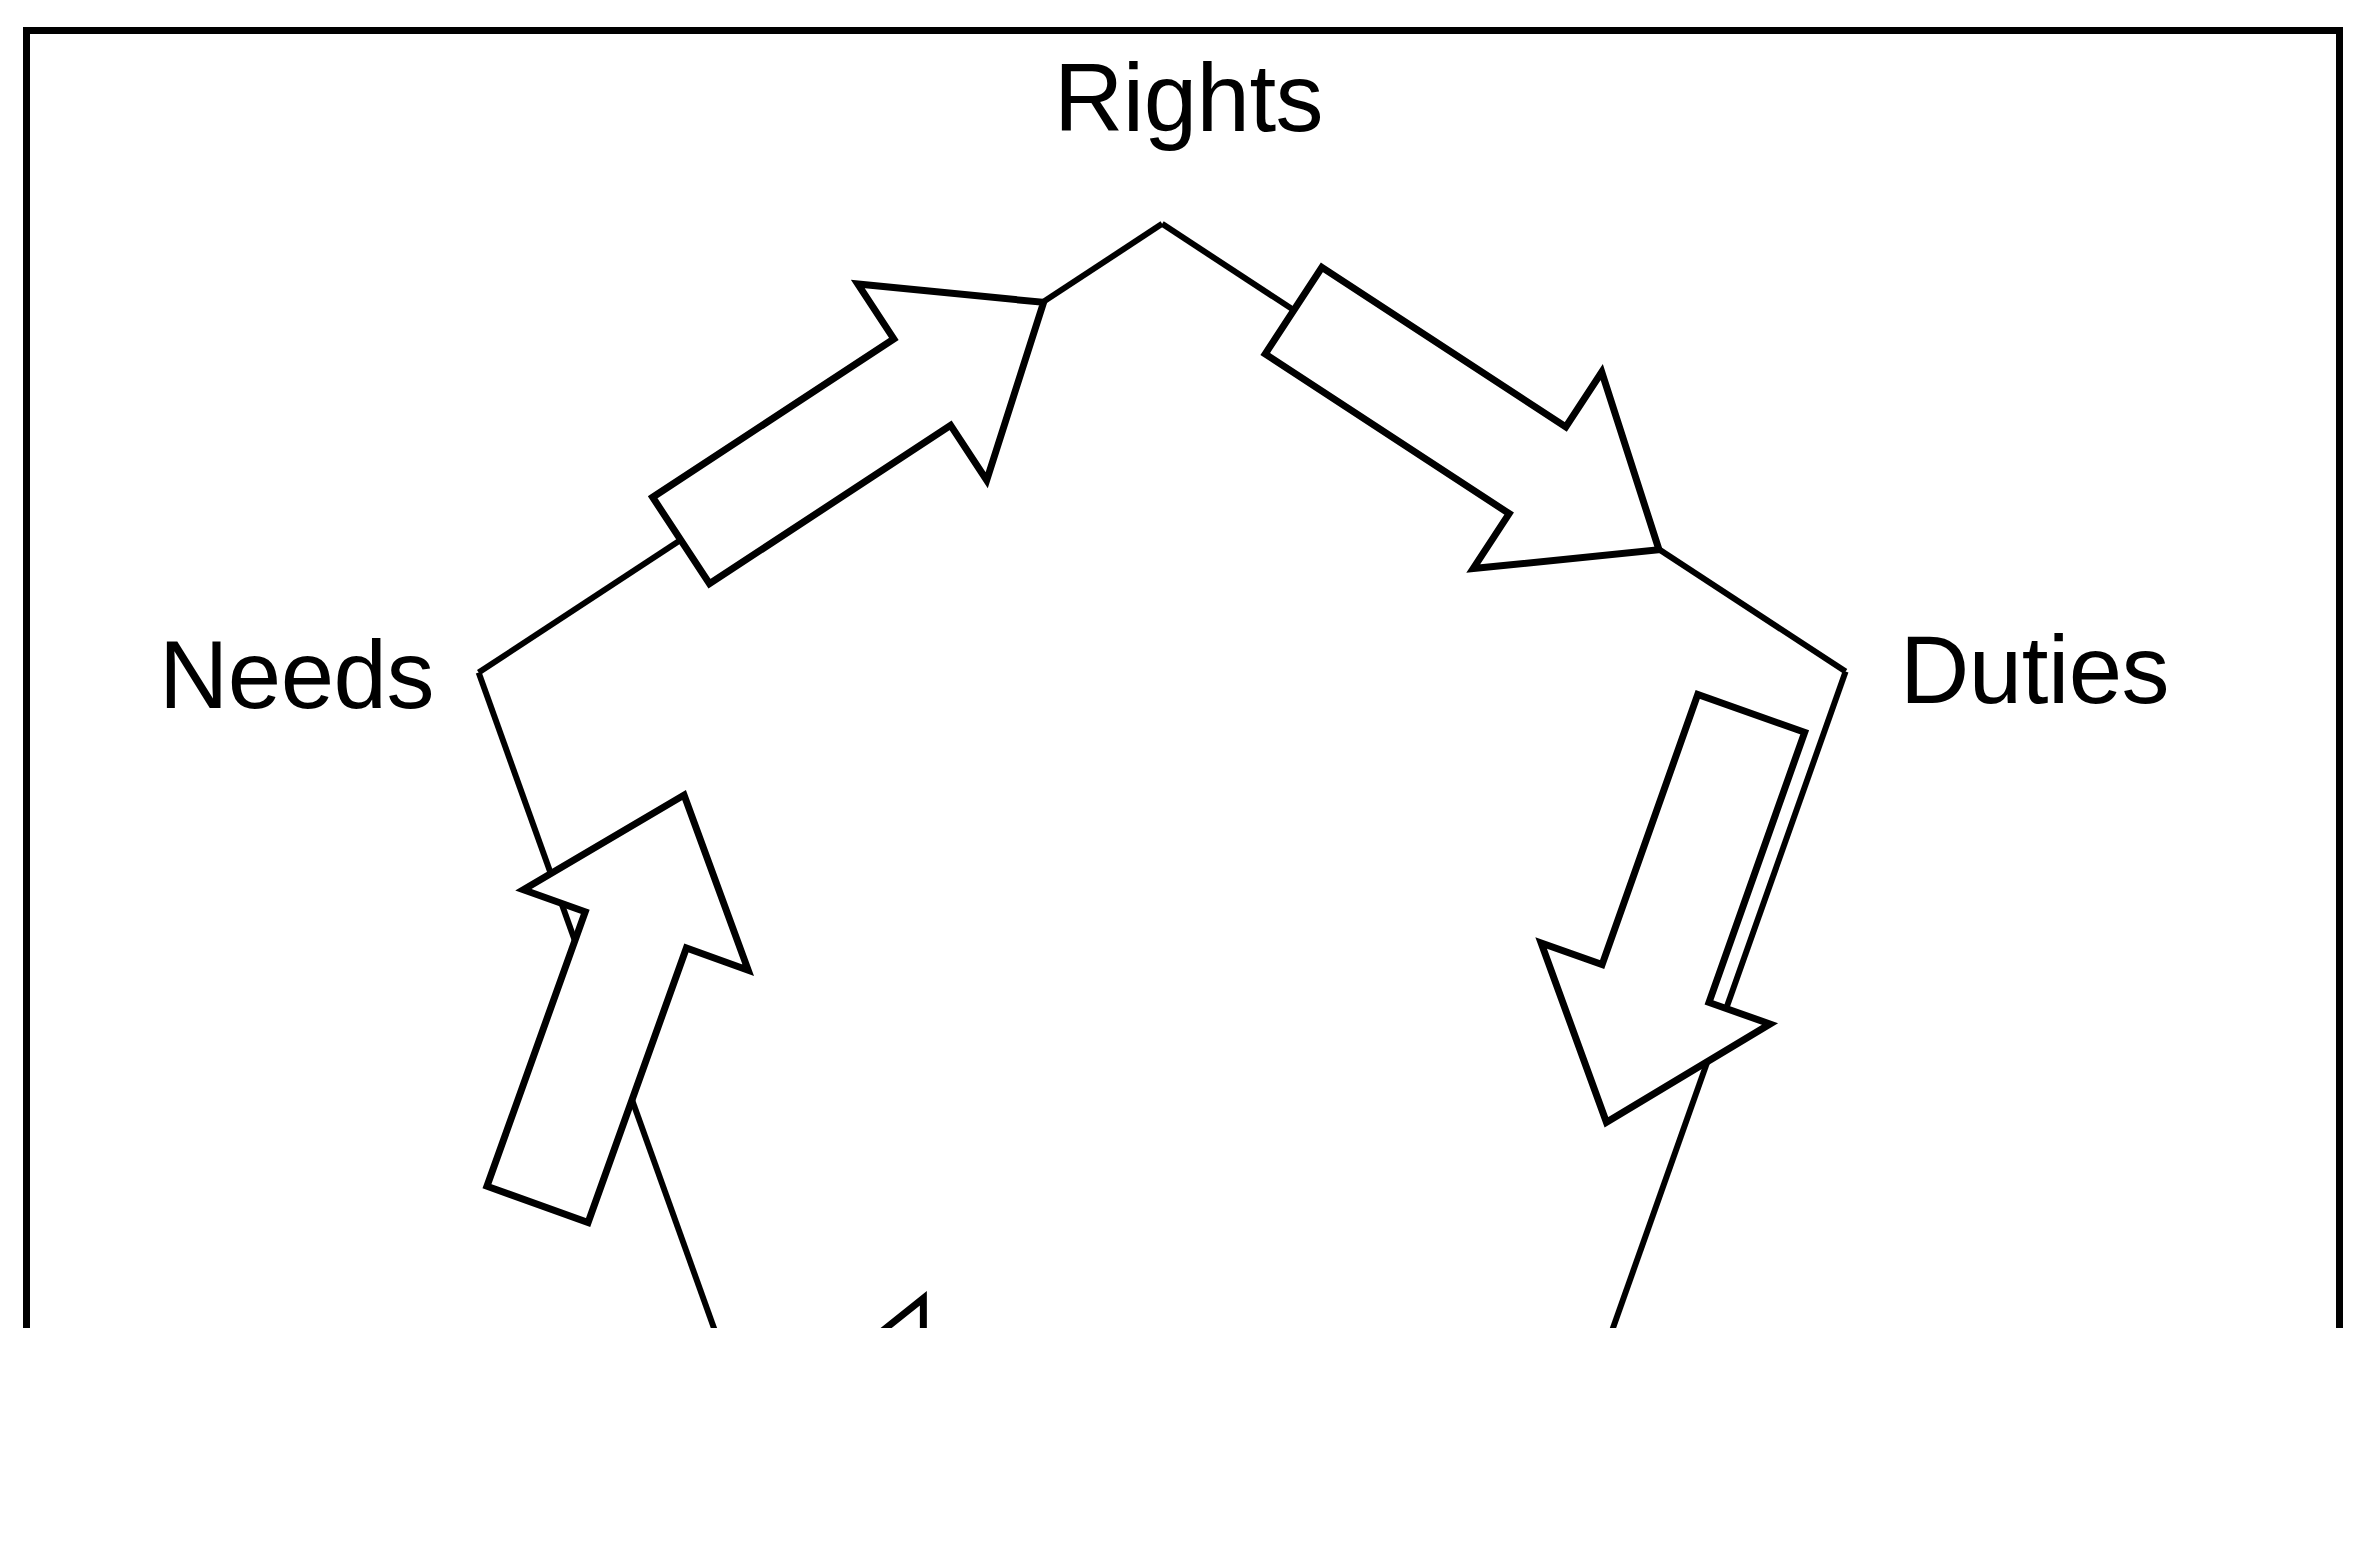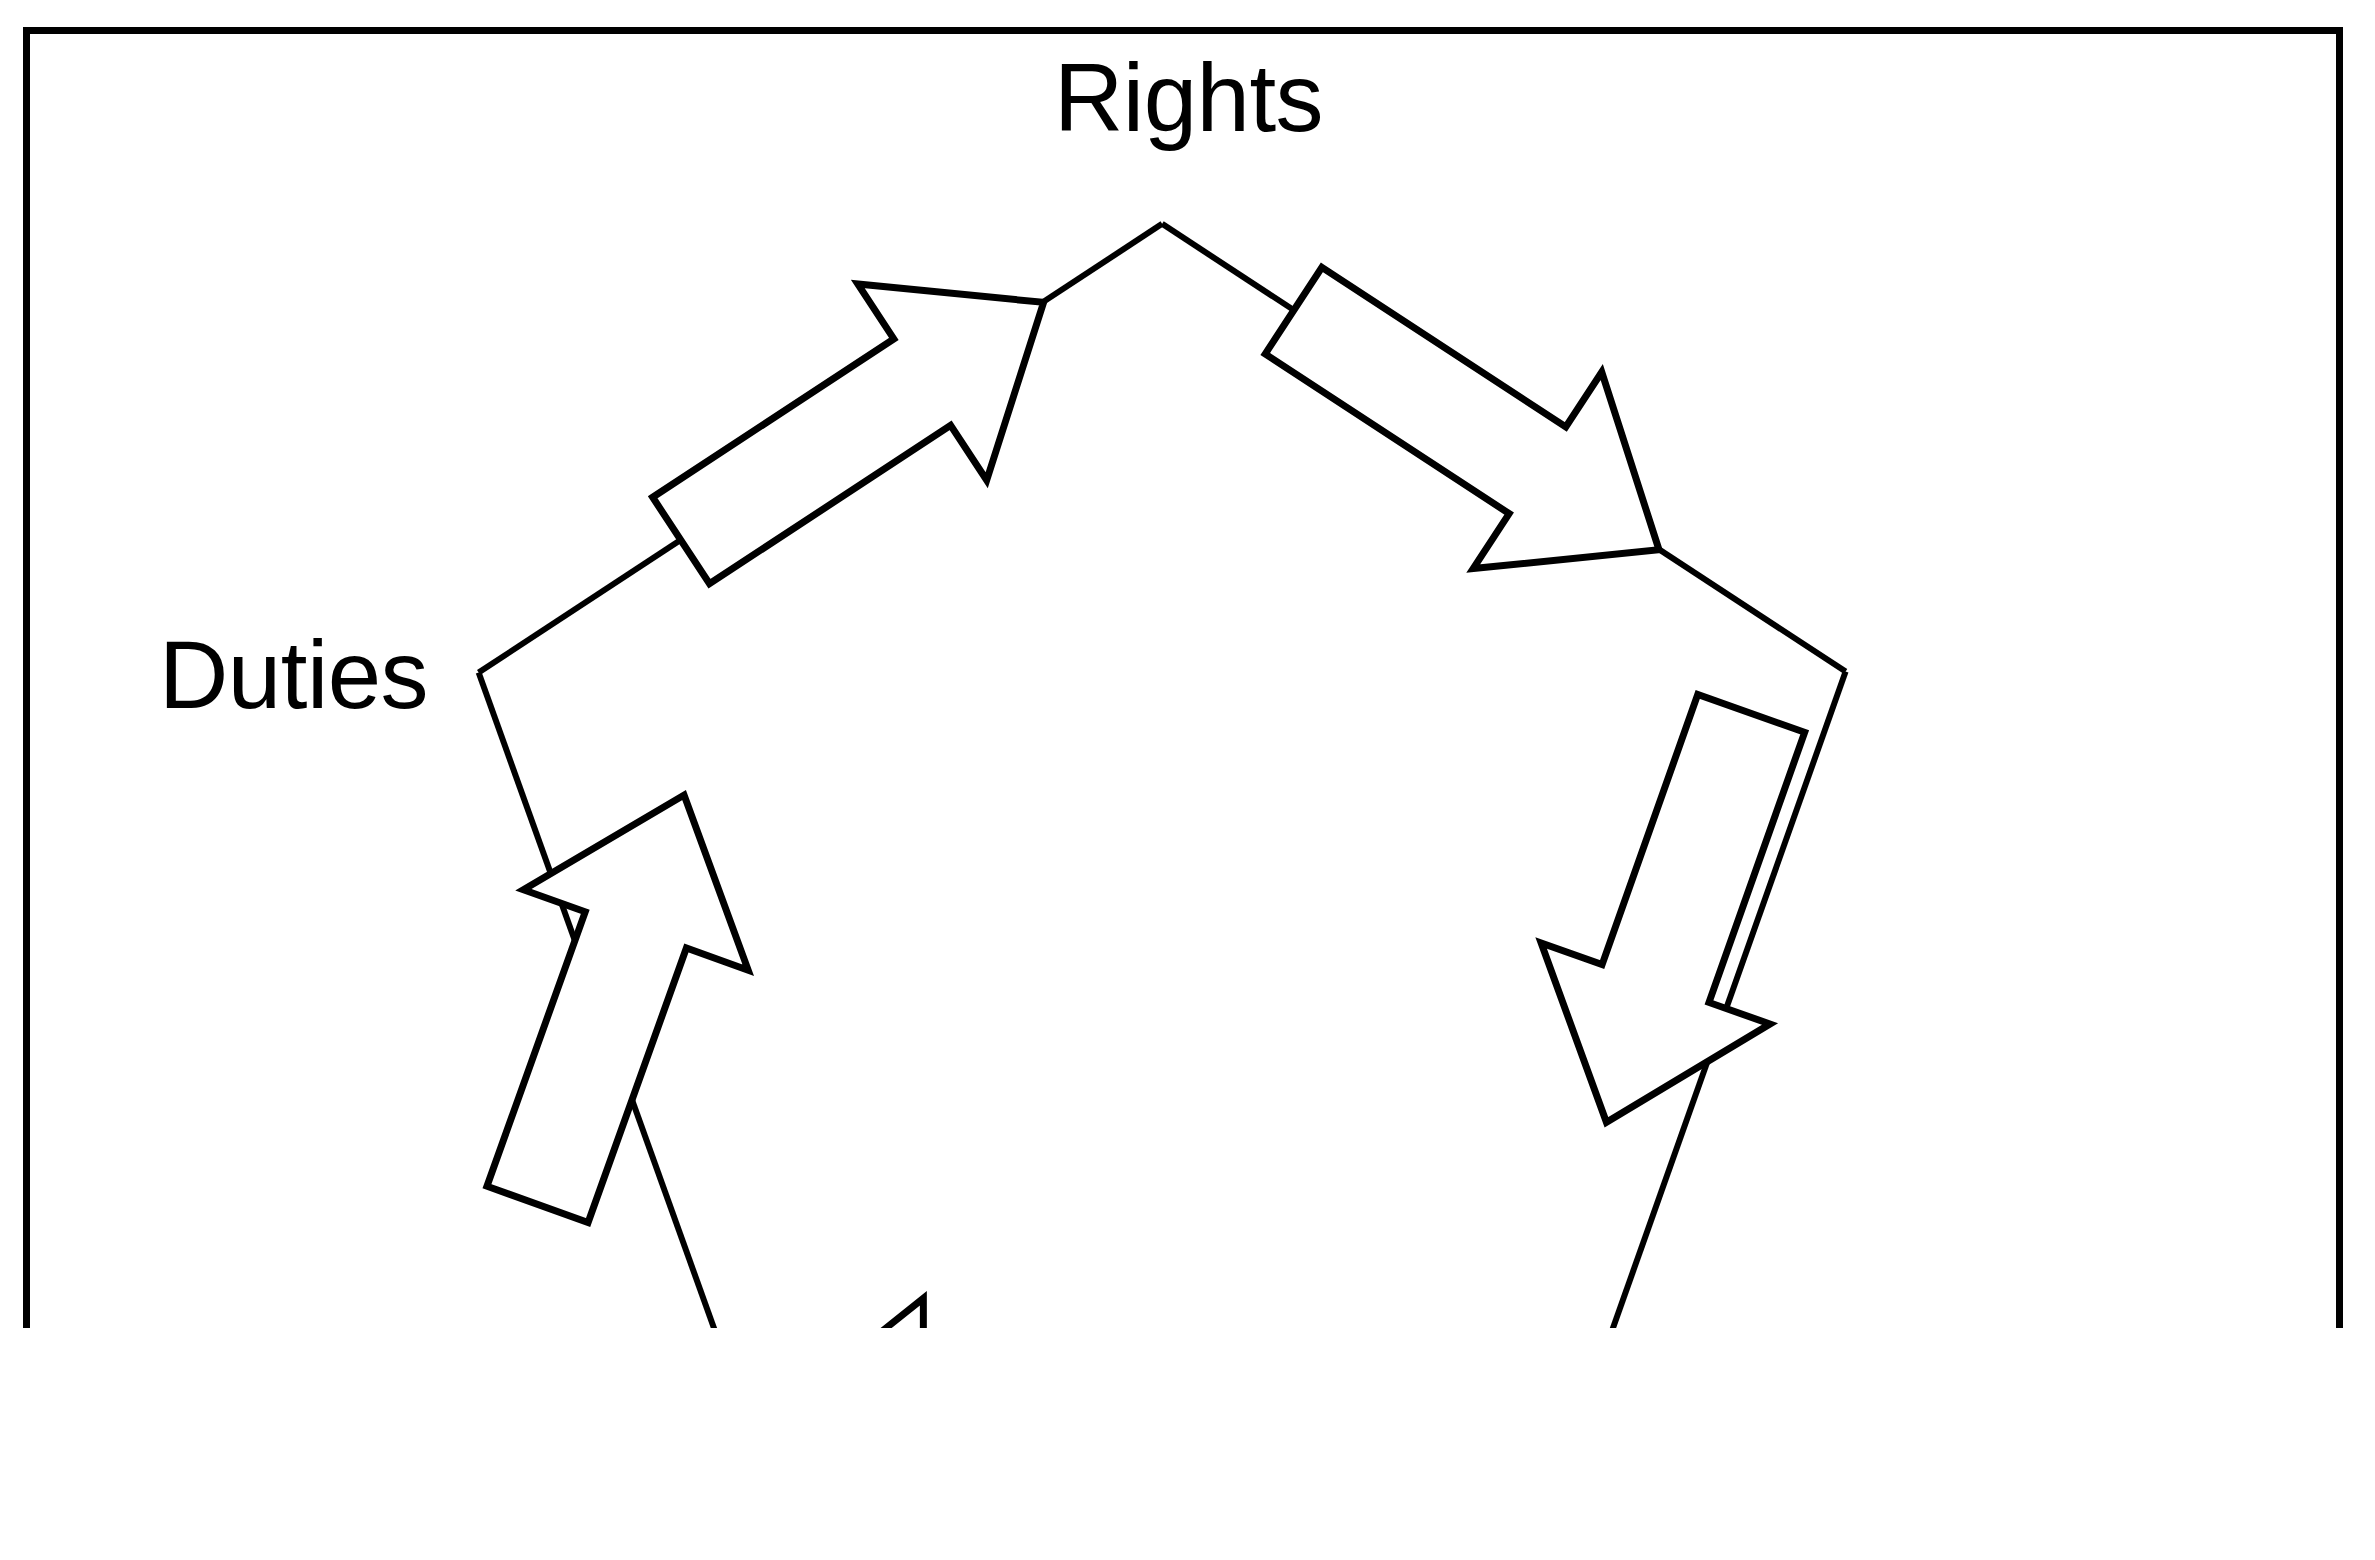--- a/index.html
+++ b/index.html
@@ -91,19 +91,20 @@
       <polygon class="block-arrow" points="-186,-39 77,-39 77,-98 200,0 77,98 77,39 -186,39"></polygon>
     </g>
 
     <g transform="translate(612,1010) rotate(-70.3)">
       <polygon class="block-arrow" points="-213,-54 80,-54 80,-120 224,0 80,120 80,54 -213,54"></polygon>
     </g>
   </svg>
 
   <div class="node-label" style="left:1054px; top:50px;">Rights</div>
 
+  <div class="node-label" style="left:1900px; top:622px;">Duties</div>
 
 
 
-  <div class="node-label" style="left:159px; top:627px;">Duties</div>
+  <div class="node-label" style="left:159px; top:627px;">Needs</div>
 
 </div>
 
 
 </body></html>

